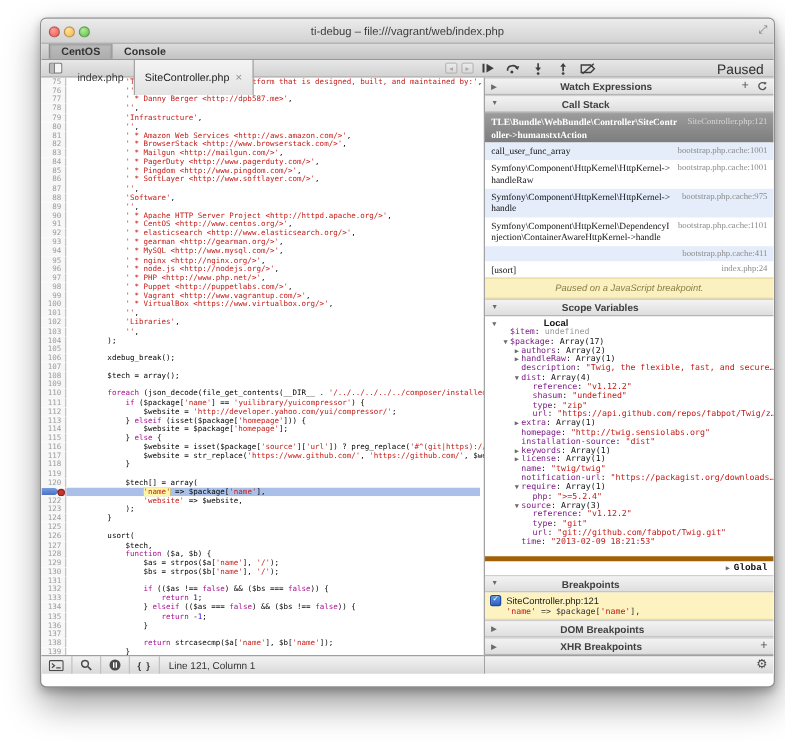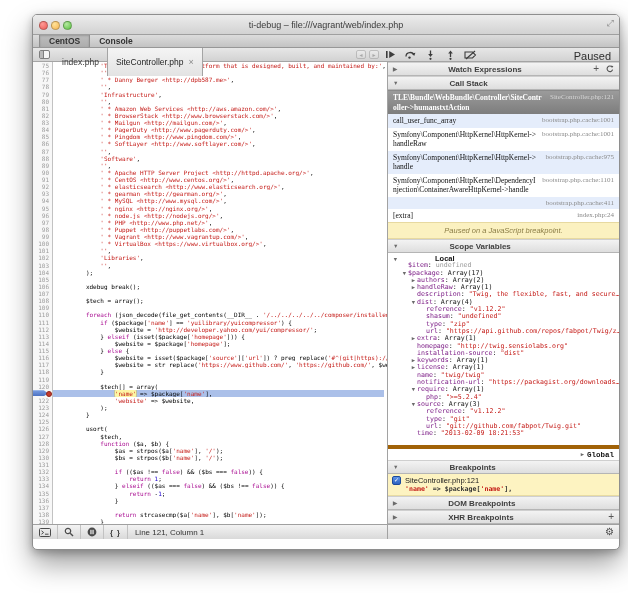--- a/index.html
+++ b/index.html
@@ -84,21 +84,21 @@
   .tsp{display:inline-block;width:7px;}
   .tname{color:#7c1d86;} .tname.b{color:#111;font-weight:bold;font-family:"Liberation Sans",sans-serif;font-size:7.5px;padding-left:36px;}
   .tval{color:#111;} .tval.str{color:#c41a16;} .tval.undef{color:#999;}
   .globalrow{flex:none;height:11px;display:flex;align-items:center;padding:0 5px;border-top:4px solid #a16207;
     font-weight:bold;font-size:7.5px;color:#111;font-family:Liberation Mono, monospace;justify-content:flex-end;}
   .globalrow .tri{margin-right:3px;}
   
   .bplist{flex:none;}
   .bpitem{background:#fdf3c1;border-bottom:1px solid #e9dca2;padding:2px 4px;}
   .bfile{font-size:7.5px;color:#1c1c1c;display:flex;align-items:center;}
-  .bcode{font-family:"DejaVu Sans Mono",monospace;font-size:6.6px;color:#333;padding-left:13px;white-space:pre;font-weight:bold;}
+  .bcode{font-family:"DejaVu Sans Mono",monospace;font-size:6.6px;color:#333;padding-left:13px;white-space:pre;}
   .chk{width:7px;height:7px;border-radius:2px;background:linear-gradient(#5f94e8,#2e62c0);border:0.5px solid #1d4a9b;
     color:#fff;font-size:6px;line-height:7px;text-align:center;margin-right:4px;flex:none;}
   
   .sbbottom{margin-top:auto;flex:none;height:14px;background:linear-gradient(#f3f3f3,#d9d9d9);border-top:1px solid #a0a0a0;
     display:flex;align-items:center;justify-content:flex-end;padding:0 5px;}
   .gear{font-size:10px;color:#4a4a4a;line-height:1;}
   svg{display:block;}
 </style>
 </head>
 <body>
@@ -294,21 +294,21 @@
           <span class="tri">▼</span>
           <span>Call Stack</span>
         </div>
         <div class="frames" id="frames">
             <div class="frame sel"><span class="floc">SiteController.php:121</span><span class="fname">TLE\Bundle\WebBundle\Controller\SiteController-&gt;humanstxtAction</span></div>
             <div class="frame"><span class="floc">bootstrap.php.cache:1001</span><span class="fname">call_user_func_array</span></div>
             <div class="frame"><span class="floc">bootstrap.php.cache:1001</span><span class="fname">Symfony\Component\HttpKernel\HttpKernel-&gt;handleRaw</span></div>
             <div class="frame"><span class="floc">bootstrap.php.cache:975</span><span class="fname">Symfony\Component\HttpKernel\HttpKernel-&gt;handle</span></div>
             <div class="frame"><span class="floc">bootstrap.php.cache:1101</span><span class="fname">Symfony\Component\HttpKernel\DependencyInjection\ContainerAwareHttpKernel-&gt;handle</span></div>
             <div class="frame"><span class="floc">bootstrap.php.cache:411</span></div>
-            <div class="frame"><span class="floc">index.php:24</span><span class="fname">[extra]</span></div>
+            <div class="frame"><span class="floc">index.php:24</span><span class="fname">[usort]</span></div>
           </div>
 
         <div class="banner">Paused on a JavaScript breakpoint.</div>
 
         <div class="sechead">
           <span class="tri">▼</span>
           <span>Scope Variables</span>
         </div>
         <div class="scopetree" id="tree">
             <div class="trow" style="padding-left: 4px;"><span class="tri">▼</span><span class="tname b">Local</span></div>

